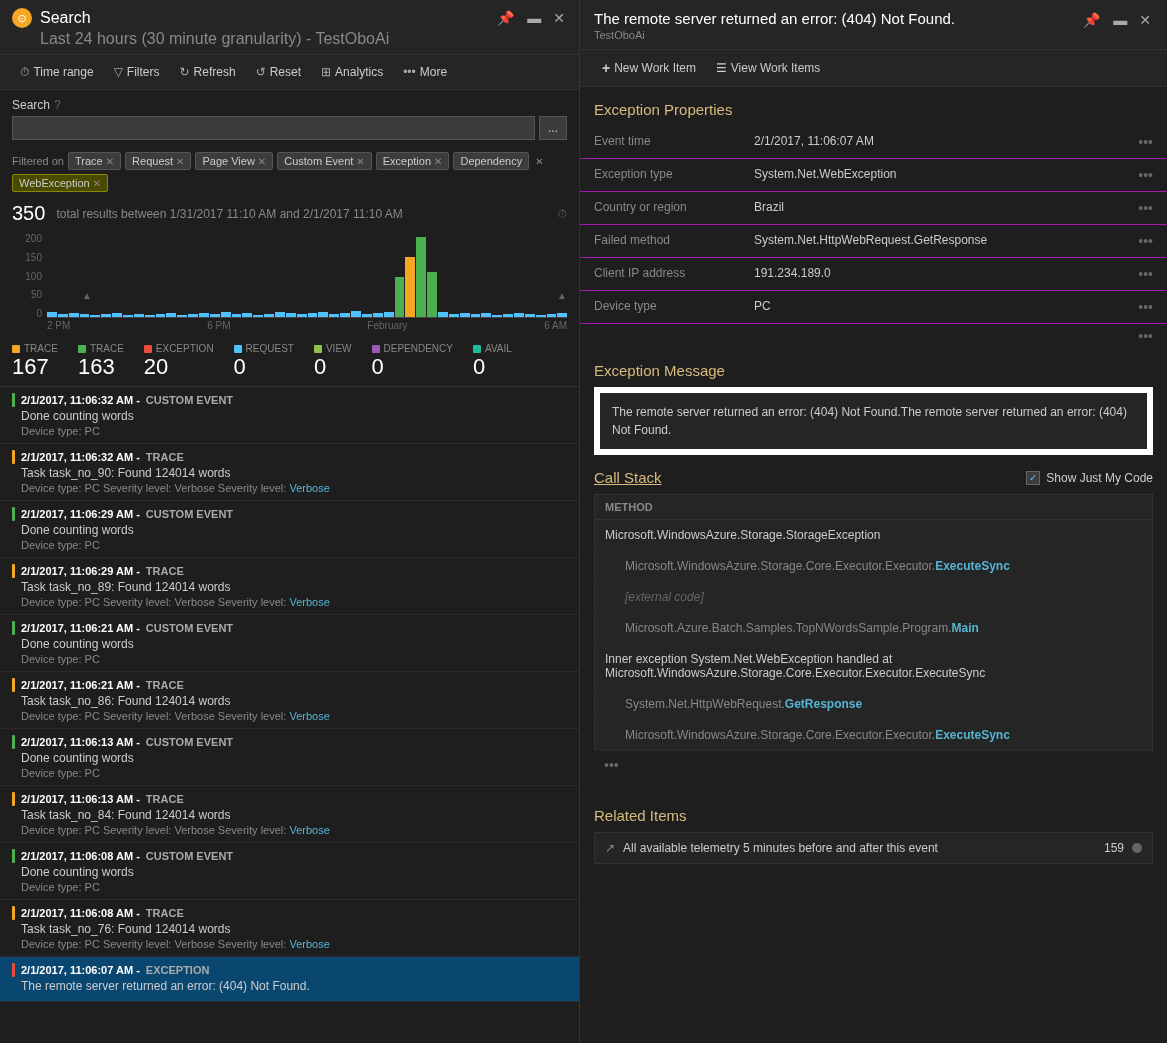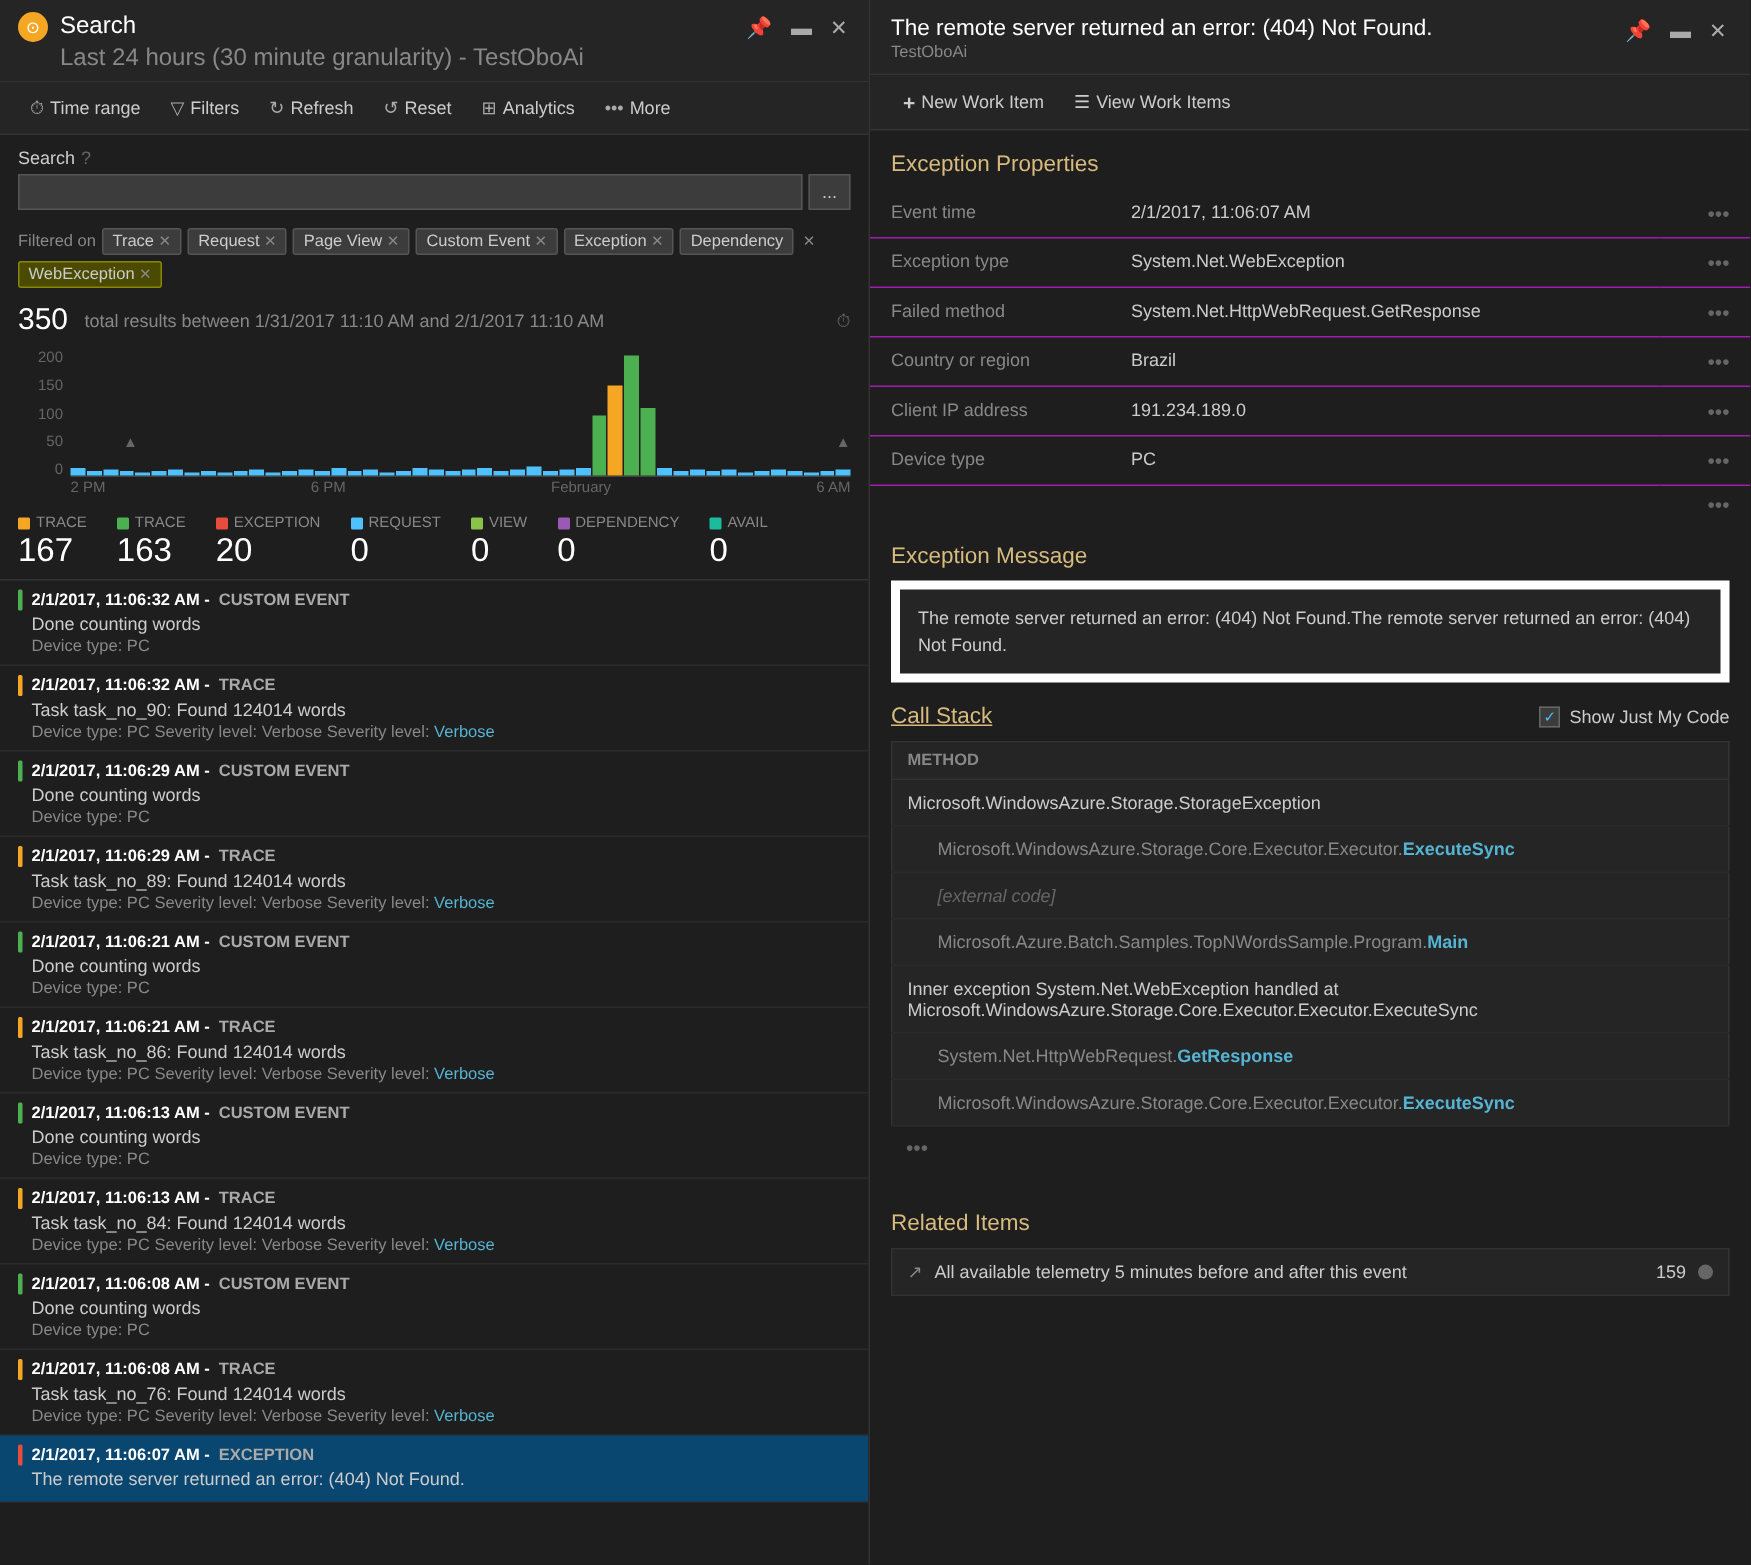--- a/index.html
+++ b/index.html
@@ -964,27 +964,27 @@
     <td class="prop-key">Event time</td>
     <td class="prop-value">2/1/2017, 11:06:07 AM</td>
     <td class="prop-more"><span class="more-dots">•••</span></td>
   </tr>
           <tr>
     <td class="prop-key">Exception type</td>
     <td class="prop-value">System.Net.WebException</td>
     <td class="prop-more"><span class="more-dots">•••</span></td>
   </tr>
           <tr>
-    <td class="prop-key">Failed method</td>
-    <td class="prop-value">System.Net.HttpWebRequest.GetResponse</td>
+    <td class="prop-key">Country or region</td>
+    <td class="prop-value">Brazil</td>
     <td class="prop-more"><span class="more-dots">•••</span></td>
   </tr>
           <tr>
-    <td class="prop-key">Country or region</td>
-    <td class="prop-value">Brazil</td>
+    <td class="prop-key">Failed method</td>
+    <td class="prop-value">System.Net.HttpWebRequest.GetResponse</td>
     <td class="prop-more"><span class="more-dots">•••</span></td>
   </tr>
           <tr>
     <td class="prop-key">Client IP address</td>
     <td class="prop-value">191.234.189.0</td>
     <td class="prop-more"><span class="more-dots">•••</span></td>
   </tr>
           <tr>
     <td class="prop-key">Device type</td>
     <td class="prop-value">PC</td>

